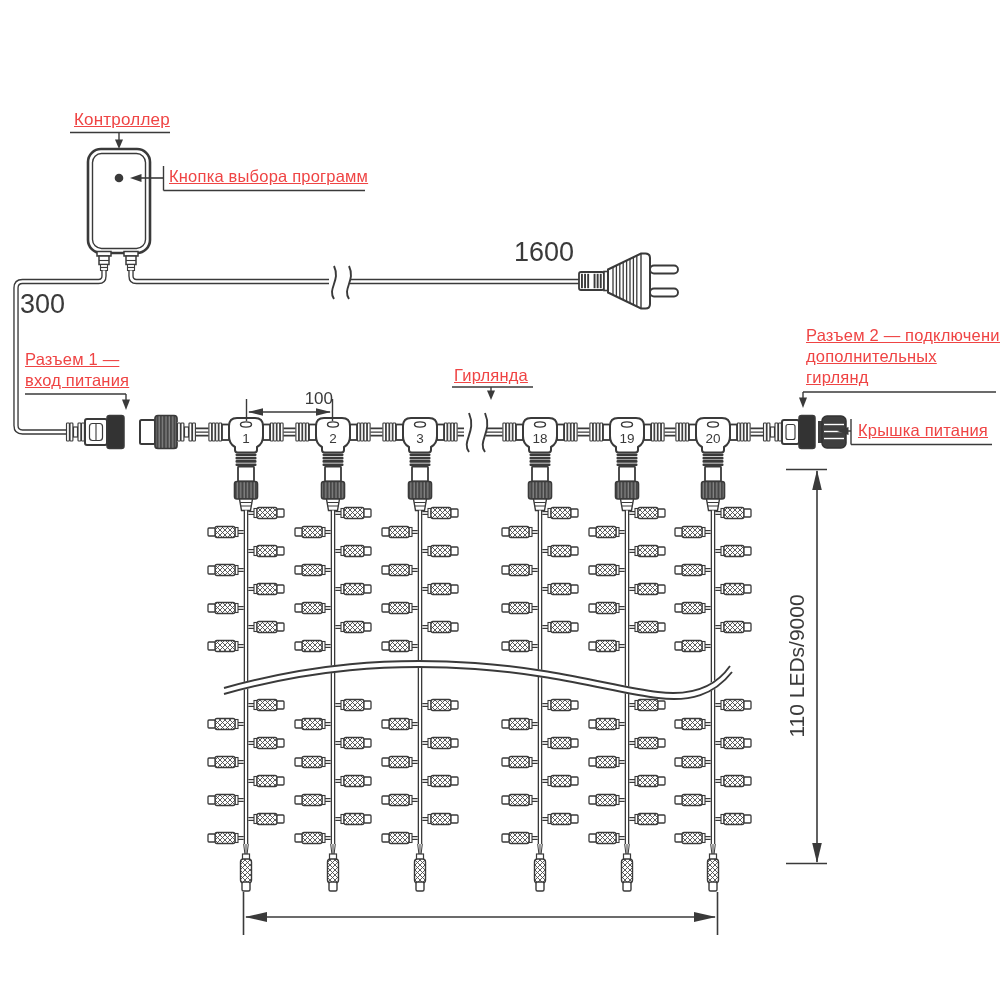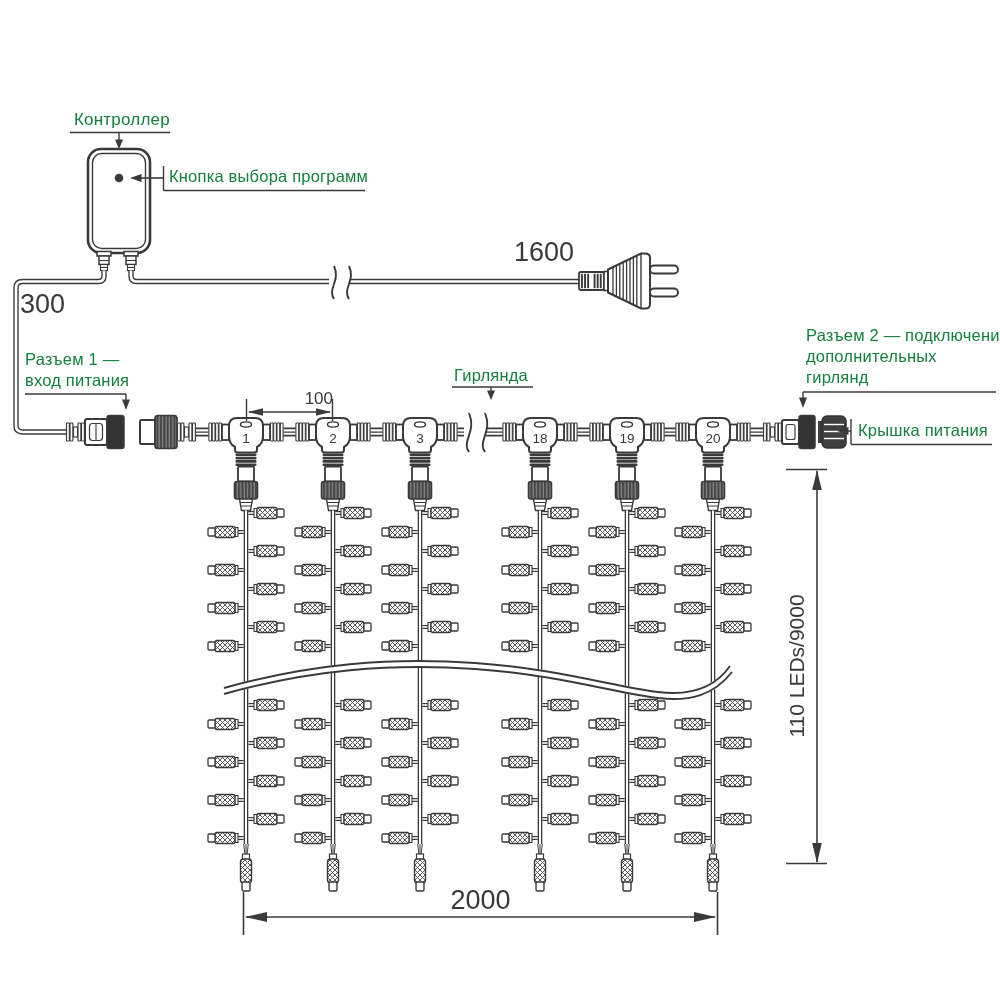--- a/index.html
+++ b/index.html
@@ -1,21 +1,21 @@
 <!DOCTYPE html>
 <html><head>
 <meta charset="utf-8">
 <style>
   html,body{margin:0;padding:0;background:#fff;}
   .stage{
     position:relative;width:1000px;height:1000px;background:#fff;overflow:hidden;
     font-family:"Liberation Sans",sans-serif;color:#3a3a3a;
   }
   .stage svg{position:absolute;left:0;top:0;}
-  .lbl{position:absolute;white-space:nowrap;font-size:16.5px;line-height:20px;color:#15803d;letter-spacing:0.2px;}
+  .lbl{position:absolute;white-space:nowrap;font-size:16.5px;line-height:20px;color:#ef4444;letter-spacing:0.2px;text-decoration:underline;}
   .lbl .ln{display:block;}
   .dim{position:absolute;white-space:nowrap;color:#3a3a3a;}
   #lbl-controller{left:74px;top:110px;font-size:17px;}
   #lbl-program-button{left:169px;top:166px;}
   #lbl-conn1{left:25px;top:349px;line-height:21px;}
   #lbl-garland{left:454px;top:365px;}
   #lbl-conn2{left:806px;top:325px;line-height:21px;}
   #lbl-cap{left:858px;top:420px;}
   #dim-300{left:20px;top:289px;font-size:27px;}
   #dim-1200{left:514px;top:237px;font-size:27px;}
@@ -899,15 +899,14 @@
   <div class="lbl" id="lbl-conn2">
     <span class="ln">Разъем 2 — подключение</span>
     <span class="ln">дополнительных</span>
     <span class="ln">гирлянд</span>
   </div>
   <div class="lbl" id="lbl-cap">Крышка питания</div>
 
   <div class="dim" id="dim-300">300</div>
   <div class="dim" id="dim-1200">1600</div>
   <div class="dim" id="dim-100">100</div>
-  <div class="dim" id="dim-2000">2000</div>
   <div class="dim" id="dim-height">110 LEDs/9000</div>
 </div>
 
 </body></html>

